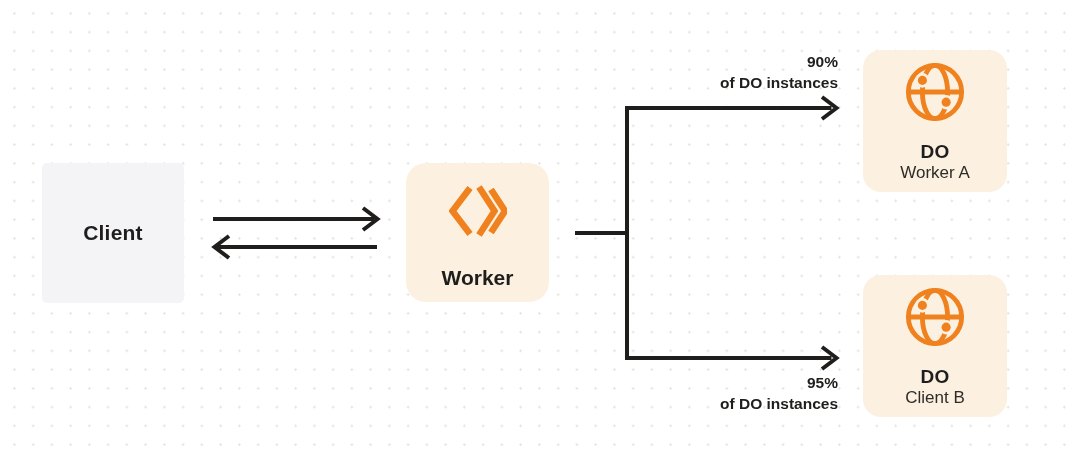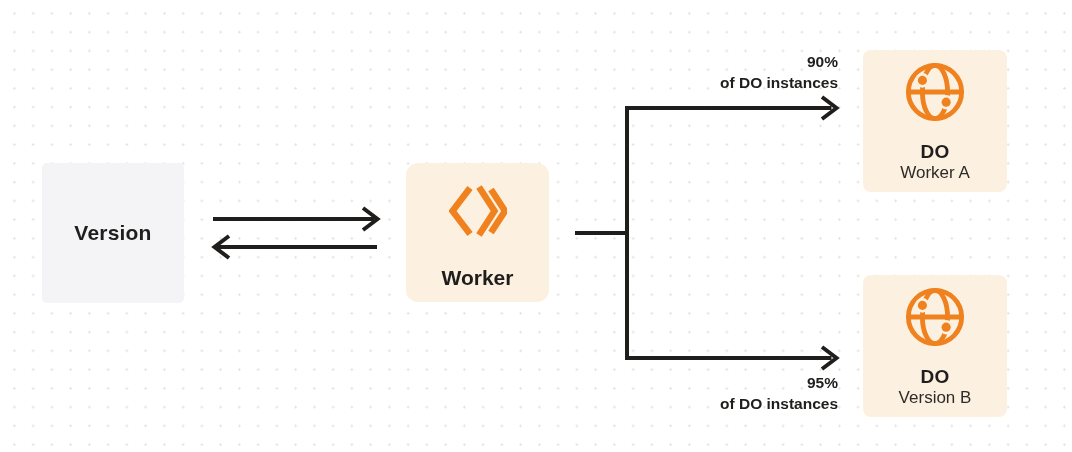--- a/index.html
+++ b/index.html
@@ -58,21 +58,21 @@
     font-size: 21px;
     font-weight: 700;
     color: var(--ink);
     letter-spacing: 0.2px;
   }
 
   .worker {
     left: 406px; top: 163px;
     width: 143px; height: 139px;
     background: var(--cream);
-    border-radius: 12px;
+    border-radius: 20px;
     padding-top: 22px;
   }
   .worker-icon polyline {
     stroke: var(--accent);
     stroke-width: 6.5;
     fill: none;
     stroke-linecap: butt;
     stroke-linejoin: miter;
   }
   .worker .label {
@@ -80,21 +80,21 @@
     font-size: 21px;
     line-height: 22px;
     font-weight: 700;
     color: var(--ink);
   }
 
   .do {
     left: 863px;
     width: 144px; height: 142px;
     background: var(--cream);
-    border-radius: 8px;
+    border-radius: 18px;
     padding-top: 11px;
   }
   .do-a { top: 50px; }
   .do-b { top: 275px; }
   .globe .ring { stroke: var(--accent); stroke-width: 5; fill: none; }
   .globe .halo { fill: var(--cream); }
   .globe .dot  { fill: var(--accent); }
   .do .label {
     margin-top: 19px;
     font-size: 19px;
@@ -138,21 +138,21 @@
     </g>
     <g>
       <path d="M575,233 H627"></path>
       <path d="M831.5,108 H627 V358 H831.5"></path>
       <polyline points="822,97 836.5,108 822,119"></polyline>
       <polyline points="822,347 836.5,358 822,369"></polyline>
     </g>
   </svg>
 
   <div class="node client">
-    <div class="label">Version</div>
+    <div class="label">Client</div>
   </div>
 
   <div class="node worker">
     <svg class="worker-icon" width="58" height="52" viewBox="0 0 58 52">
       <polyline points="21,3 3.5,26 21,49"></polyline>
       <polyline points="30,2 45.5,26 30,50"></polyline>
       <polyline points="42,4.5 56,26 42,47.5"></polyline>
     </svg>
     <div class="label">Worker</div>
   </div>
@@ -175,21 +175,21 @@
     <svg class="globe" width="62" height="62" viewBox="0 0 64 64">
       <circle class="ring" cx="32" cy="32" r="27.5"></circle>
       <ellipse class="ring" cx="32" cy="32" rx="13" ry="27.5"></ellipse>
       <line class="ring" x1="4.5" y1="32" x2="59.5" y2="32" stroke="#f0811f" stroke-width="5"></line>
       <circle class="halo" cx="19" cy="20" r="7.5"></circle>
       <circle class="dot" cx="19" cy="20" r="4.7"></circle>
       <circle class="halo" cx="43.5" cy="42.5" r="7.5"></circle>
       <circle class="dot" cx="43.5" cy="42.5" r="4.7"></circle>
     </svg>
     <div class="label">DO</div>
-    <div class="version">Version B</div>
+    <div class="version">Client B</div>
   </div>
 
   <div class="caption caption-top">
     <div>90%</div>
     <div>of DO instances</div>
   </div>
 
   <div class="caption caption-bottom">
     <div>95%</div>
     <div>of DO instances</div>

